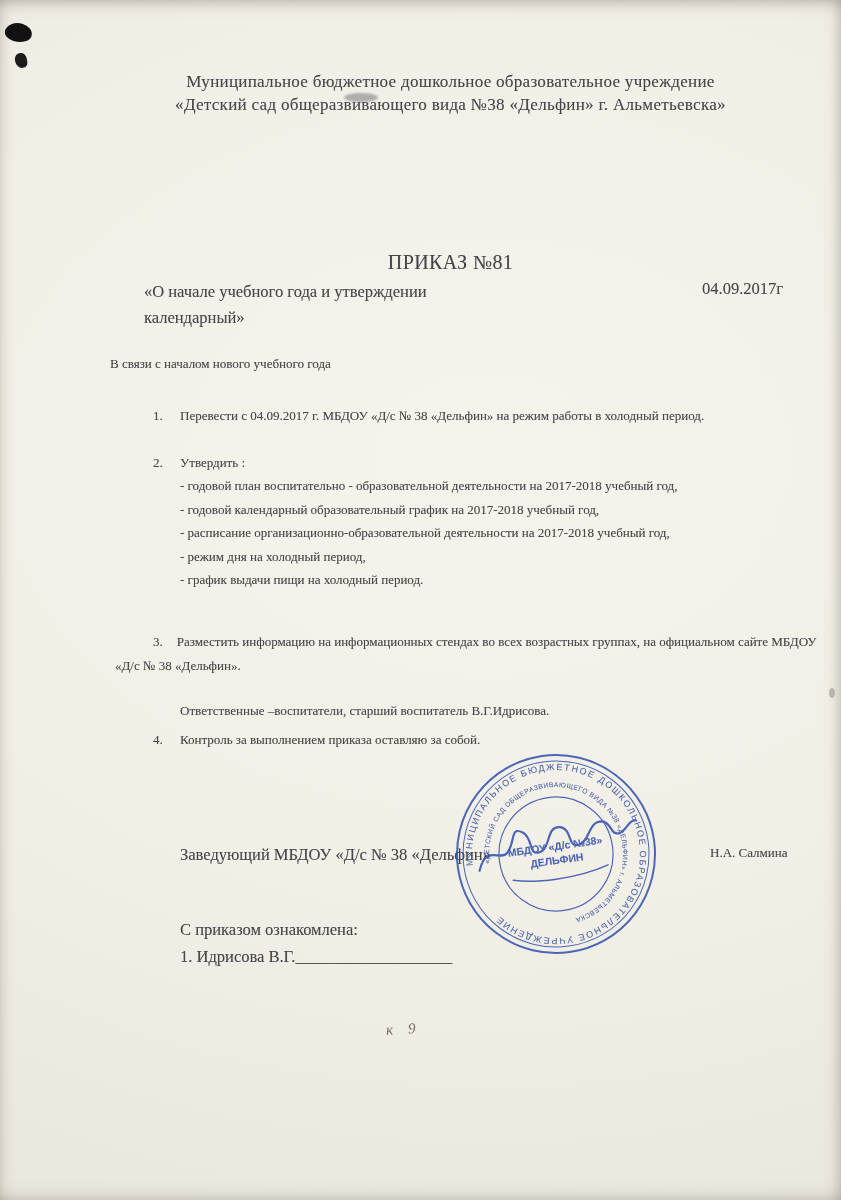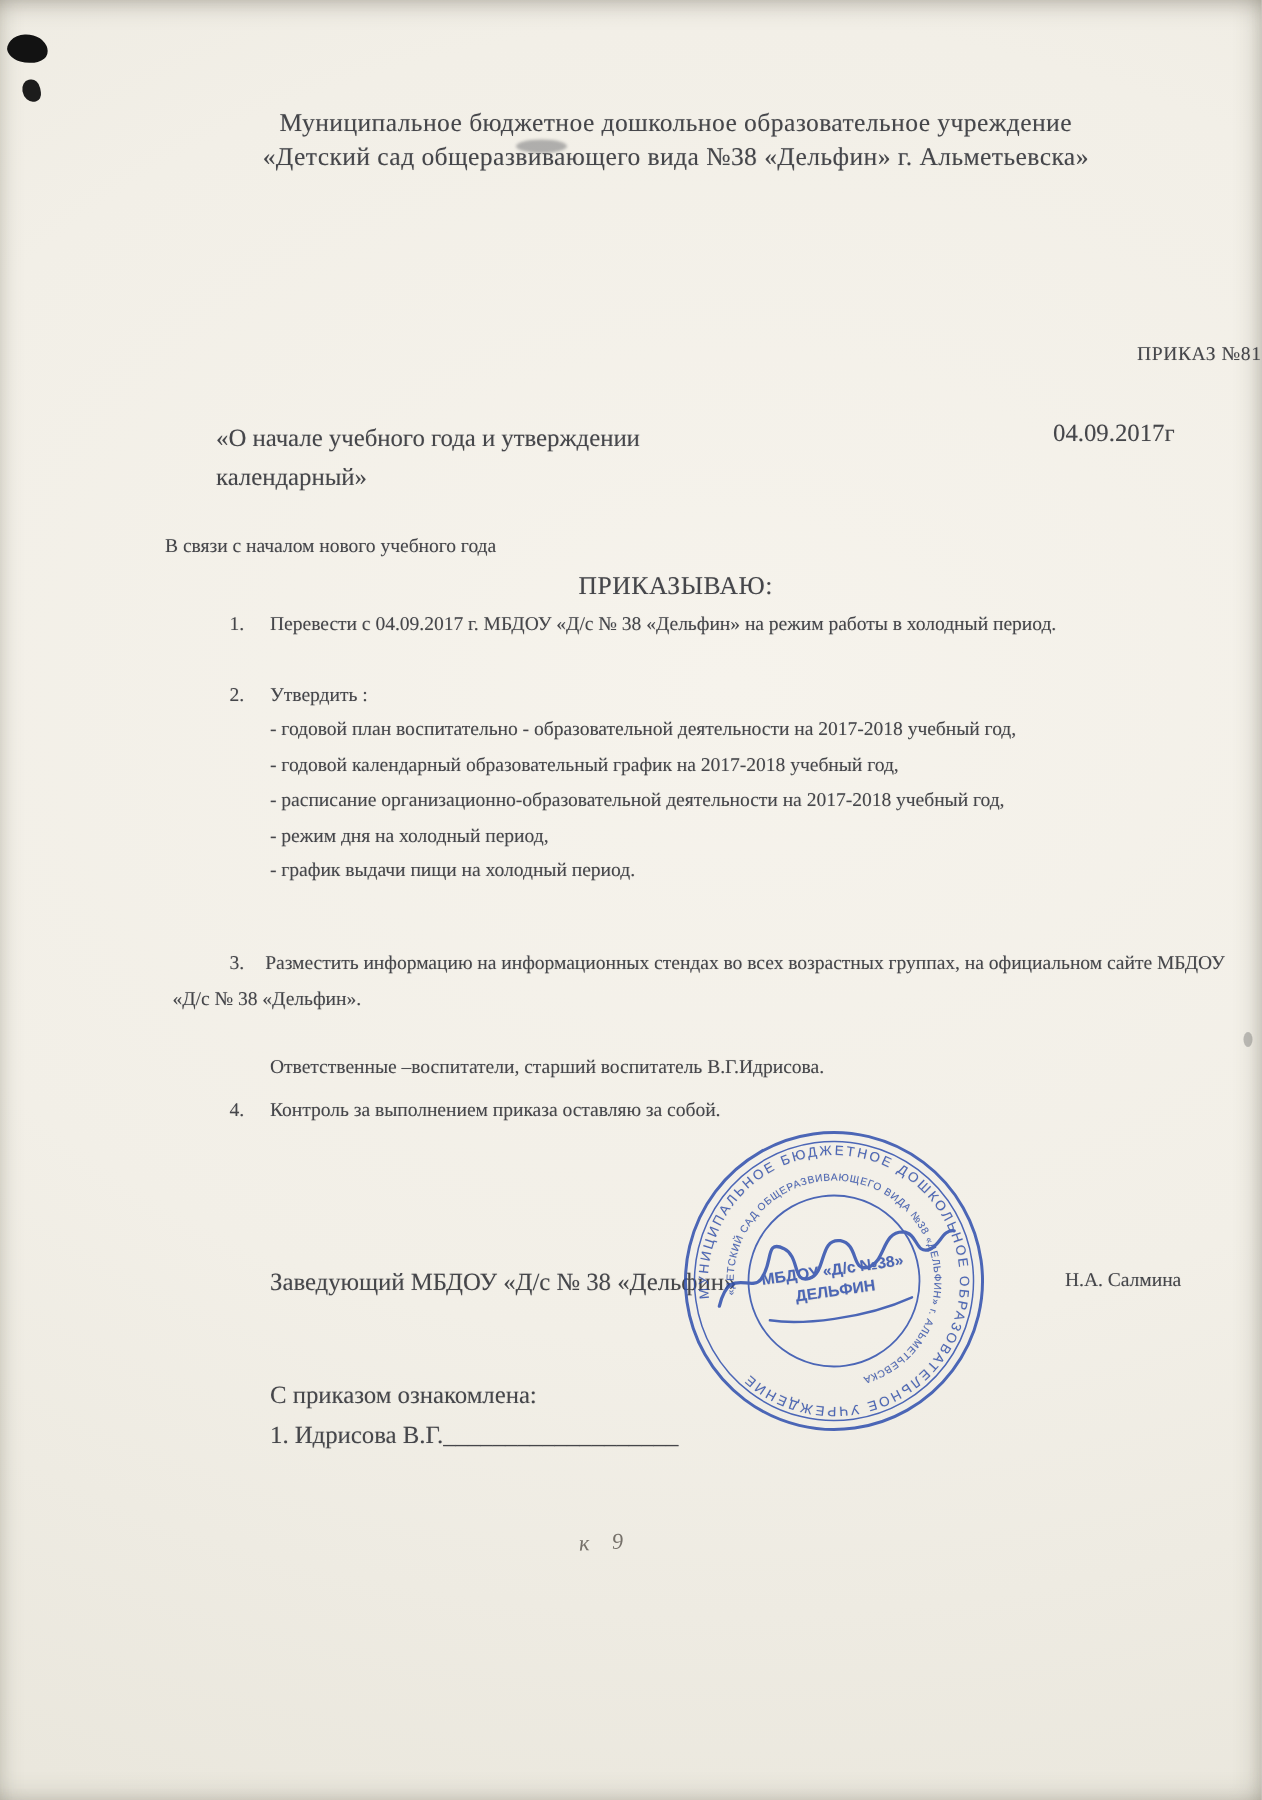--- a/index.html
+++ b/index.html
@@ -11,21 +11,21 @@
       inset 0 12px 16px -10px rgba(90,85,70,0.38),
       inset -12px 0 16px -10px rgba(90,85,70,0.30),
       inset 12px 0 16px -12px rgba(90,85,70,0.22),
       inset 0 -12px 18px -12px rgba(90,85,70,0.30);
     font-family:"Liberation Serif","DejaVu Serif",serif;
     color:#45464a;
     text-shadow:0.2px 0.2px 0.6px rgba(70,70,75,0.30);
   }
   .abs { position:absolute; }
   .header { top:70px; left:60px; width:781px; text-align:center; font-size:17px; line-height:23px; letter-spacing:0.3px; }
-  .title  { top:228px; left:60px; width:781px; text-align:right; font-size:13px; letter-spacing:0.4px; }
+  .title  { top:251px; left:60px; width:781px; text-align:center; font-size:20px; letter-spacing:0.4px; }
   .subject{ top:279px; left:120px; font-size:16.5px; line-height:26px;margin-left:24px; }
   .date   { top:279px; left:702px; font-size:16.5px; }
   .preamble { top:352px; left:110px; font-size:16.5px; }
   .resolution { top:381px; left:60px; width:781px; text-align:center; font-size:17px; letter-spacing:0.4px; }
   .bodytext { font-size:13px; line-height:23.5px; }
   .item { padding-left:27px; }
   .item .marker { display:inline-block; width:27px; margin-left:-27px; }
   .item-1 { top:404px; left:153px; width:578px; }
   .item-2 { top:451px; left:153px; width:420px; }
   .subitems { top:474px; left:180px; width:568px; }
@@ -62,21 +62,20 @@
 
   <div class="abs subject">
     <div>«О начале учебного года  и утверждении</div>
     <div>календарный»</div>
   </div>
 
   <div class="abs date">04.09.2017г</div>
 
   <div class="abs preamble bodytext">В связи с началом нового учебного года</div>
 
-  <div class="abs resolution">ПРИКАЗЫВАЮ:</div>
 
   <div class="abs item item-1 bodytext">
     <span class="marker">1.</span><span>Перевести с 04.09.2017 г. МБДОУ «Д/с № 38 «Дельфин» на режим работы в холодный период.</span>
   </div>
 
   <div class="abs item item-2 bodytext">
     <span class="marker">2.</span><span>Утвердить :</span>
   </div>
 
   <div class="abs subitems bodytext">

